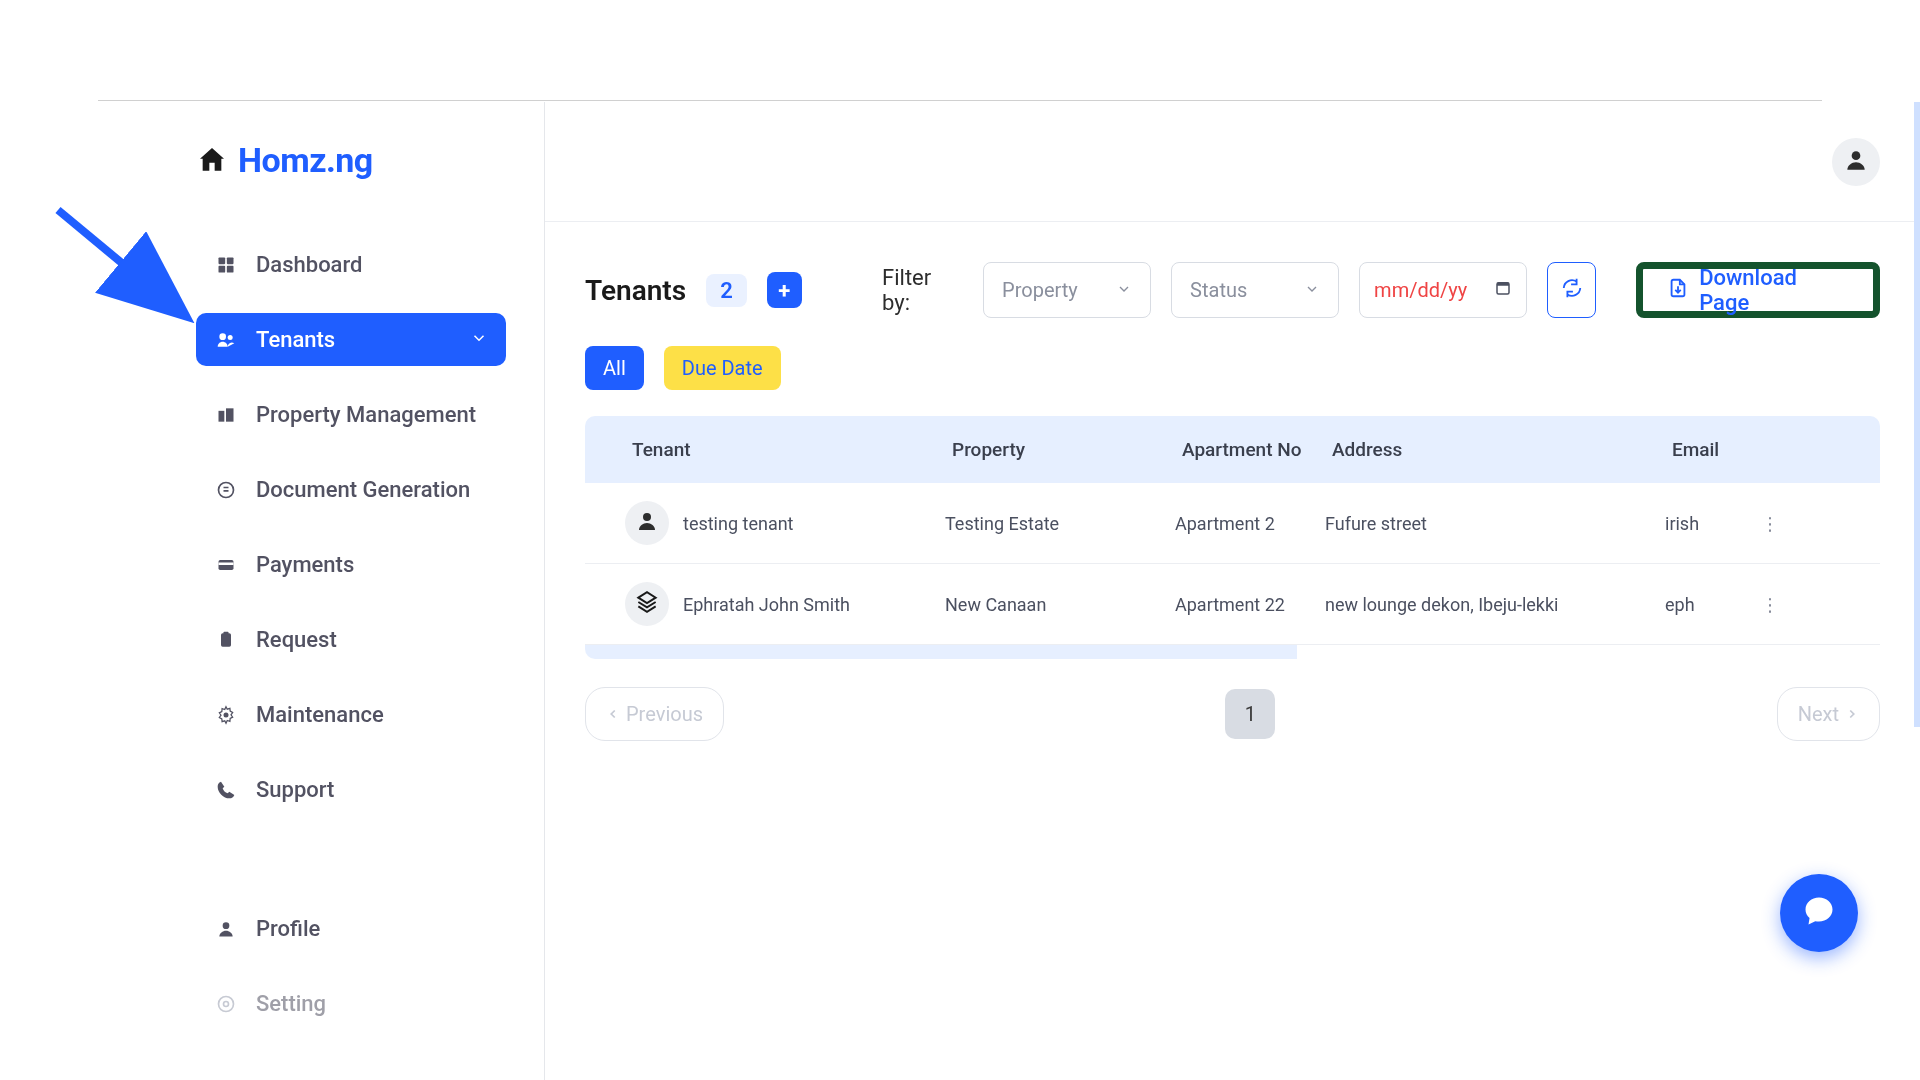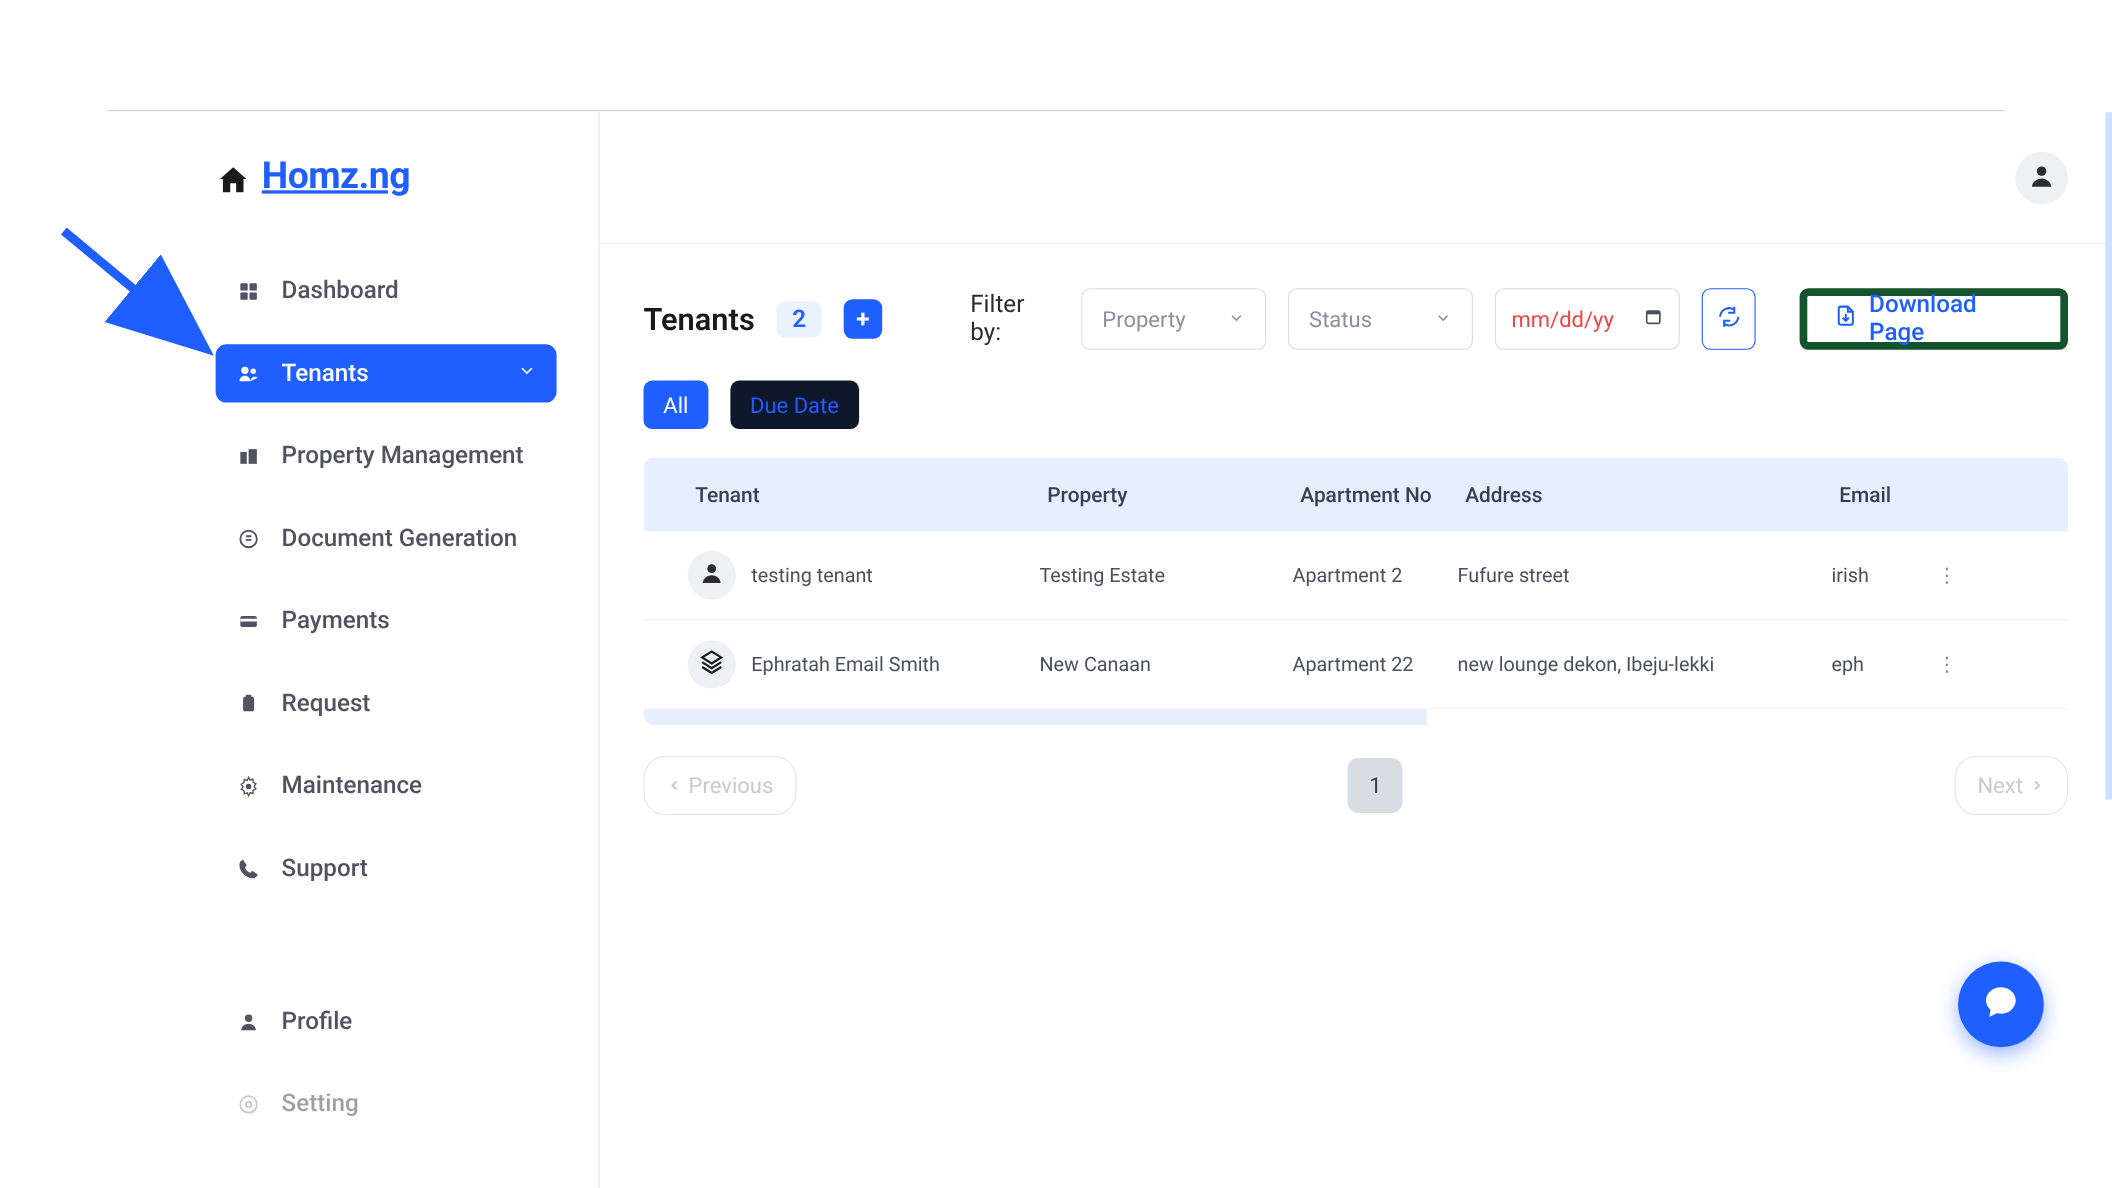--- a/index.html
+++ b/index.html
@@ -1,21 +1,21 @@
 <!DOCTYPE html>
 <html><head>
 <meta charset="utf-8">
 <style>
   * { box-sizing: border-box; margin: 0; padding: 0; font-family: -apple-system, BlinkMacSystemFont, "Segoe UI", Roboto, sans-serif; }
   body { background: #fff; width: 1920px; height: 1080px; overflow: hidden; position: relative; }
   .topgap { height: 100px; background: #fff; }
   .divider { border-top: 1px solid #d0d0d0; margin: 0 98px 0 98px; }
   .app { display: flex; position: absolute; left: 98px; right: 0; top: 102px; bottom: 0; }
   .sidebar { width: 447px; border-right: 1px solid #e5e7eb; background: #fff; padding-top: 38px; padding-left: 98px; padding-right: 38px; flex-shrink: 0; overflow: hidden; }
-  .logo { display: flex; align-items: flex-end; gap: 10px; color: #1f5eff; font-weight: 700; font-size: 34px; margin-bottom: 58px; letter-spacing: -0.5px; text-decoration: underline; }
+  .logo { display: flex; align-items: center; gap: 10px; color: #1f5eff; font-weight: 700; font-size: 34px; margin-bottom: 58px; letter-spacing: -0.5px; }
   .logo-icon { width: 32px; height: 32px; display:flex; align-items:center; justify-content:center; }
   .nav { display: flex; flex-direction: column; gap: 22px; }
   .nav-item { display: flex; align-items: center; gap: 18px; padding: 14px 18px; border-radius: 10px; color: #525262; font-size: 22px; cursor: pointer; font-weight: 500; }
   .nav-item.active { background: #1f5eff; color: #fff; }
   .nav-item .nav-icon { width: 24px; height: 24px; display:flex; align-items:center; justify-content:center; flex-shrink: 0; }
   .nav-item .spacer { flex: 1; }
   .nav-gap { height: 42px; }
   .main { flex: 1; display: flex; flex-direction: column; min-width: 0; }
   .header { height: 120px; display: flex; align-items: center; justify-content: flex-end; padding: 0 40px; border-bottom: 1px solid #eceef2; }
   .avatar-circle { width: 48px; height: 48px; border-radius: 50%; background: #eef0f3; display:flex; align-items:center; justify-content:center; }
@@ -26,21 +26,21 @@
   .add-btn { width: 36px; height: 36px; background: #1f5eff; border-radius: 8px; color:#fff; display:flex; align-items:center; justify-content:center; cursor:pointer; font-size: 22px; font-weight: 700; }
   .filter-label { font-size: 22px; color: #2d2d2d; margin-left: 60px; }
   .select { display:flex; align-items:center; justify-content:space-between; border:1px solid #d8dce3; border-radius:8px; height:56px; padding:0 18px; color:#8a8f9d; font-size:20px; min-width:168px; cursor:pointer; background:#fff; }
   .date-input { display:flex; align-items:center; justify-content:space-between; border:1px solid #d8dce3; border-radius:8px; height:56px; padding:0 14px; color:#ef4444; font-size:20px; min-width:168px; cursor:text; background:#fff; gap:8px; }
   .refresh-btn { width:50px; height:56px; border:1px solid #1f5eff; border-radius:8px; display:flex; align-items:center; justify-content:center; color:#1f5eff; cursor:pointer; }
   .flex-spacer { flex: 1; }
   .download-btn { border:7px solid #14532d; color:#1f5eff; border-radius:8px; height:56px; padding:0 24px; display:flex; align-items:center; gap:10px; font-size:22px; font-weight:500; cursor:pointer; }
   .tabs { display:flex; gap:20px; margin-bottom: 26px; }
   .tab { padding: 10px 18px; border-radius:8px; font-size:20px; cursor:pointer; }
   .tab.active { background:#1f5eff; color:#fff; }
-  .tab.inactive { background:#0f172a; color:#1f5eff; }
+  .tab.inactive { background:#fde047; color:#1f5eff; }
   .table-wrap { background:#fff; border-radius:10px; overflow:hidden; }
   .thead { background:#e6efff; display:grid; grid-template-columns: 320px 230px 150px 340px 80px 50px; padding: 22px 47px; color:#3a3f4d; font-size:19px; font-weight:500; }
   .row { display:grid; grid-template-columns: 320px 230px 150px 340px 80px 50px; padding: 18px 40px; align-items:center; border-bottom:1px solid #eceef2; color:#4b5060; font-size:18px; }
   .row:last-child { border-bottom: 1px solid #eceef2; }
   .tenant-cell { display:flex; align-items:center; gap:14px; }
   .avatar-sm { width:44px; height:44px; border-radius:50%; background:#eef0f3; display:flex; align-items:center; justify-content:center; }
   .avatar-sm.logo-av { color:#222; }
   .more { color:#7f8494; cursor:pointer; display:flex; justify-content:center; }
   .table-footer { height:14px; background: linear-gradient(to right, #e6efff 55%, #fff 55%); }
   .pagination { display:flex; align-items:center; justify-content: space-between; margin-top: 28px; }
@@ -258,21 +258,21 @@
             <span>⋮</span>
           </div>
         </div>
         <div class="row">
           <div class="tenant-cell">
             <div class="avatar-sm logo-av">
               <span><svg width="26" height="26" viewBox="0 0 24 24" fill="#1a1a1a">
                     <path d="M4 8l8-5 8 5-8 5-8-5zm0 4l8 5 8-5M4 16l8 5 8-5" fill="none" stroke="#1a1a1a" stroke-width="1.8"></path>
                   </svg></span>
             </div>
-            <span>Ephratah Email Smith</span>
+            <span>Ephratah John Smith</span>
           </div>
           <div>New Canaan</div>
           <div>Apartment 22</div>
           <div>new lounge dekon, Ibeju-lekki</div>
           <div class="trunc">eph</div>
           <div class="more">
             <span>⋮</span>
           </div>
         </div>
         <div class="table-footer"></div>

